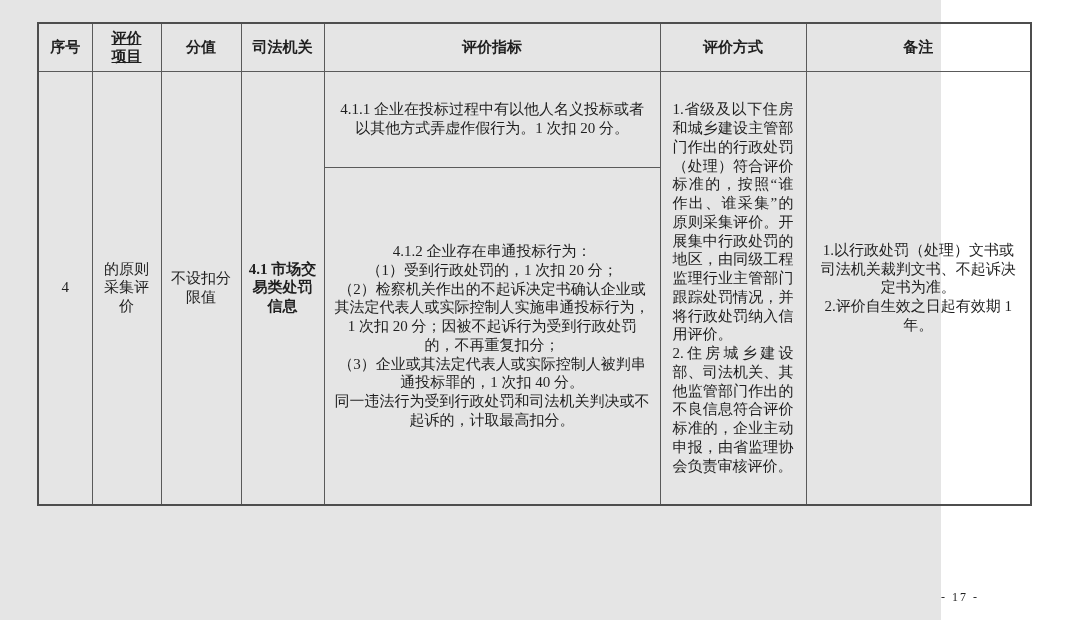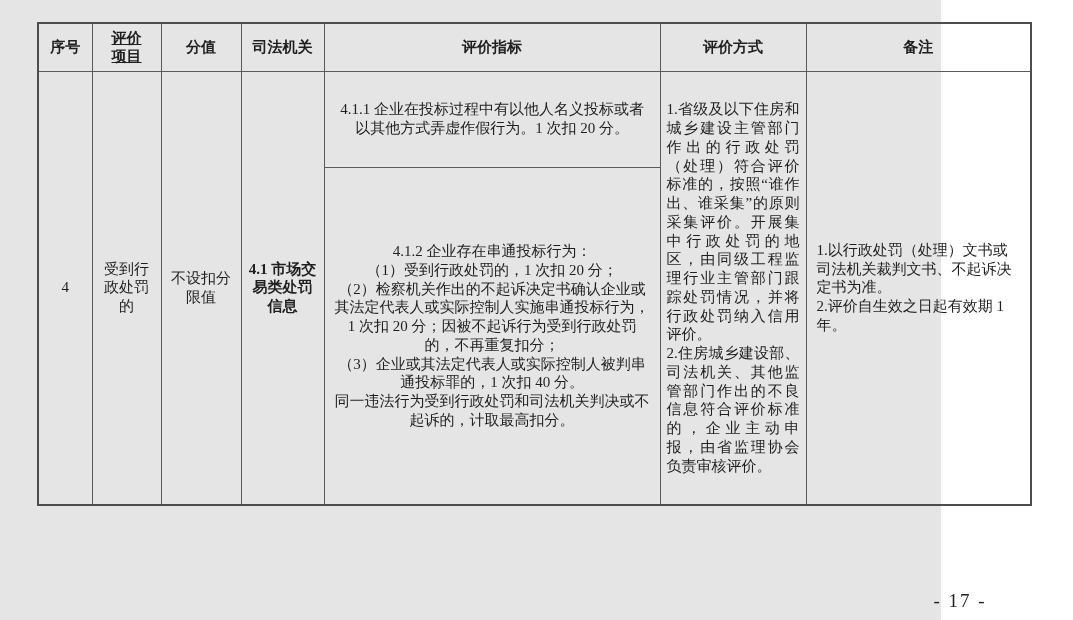--- a/index.html
+++ b/index.html
@@ -44,34 +44,34 @@
     padding: 2px 8px;
   }
   td.content-cell { padding: 2px 5px; font-weight: bold; }
   td.indicator-cell {
     text-align: center;
     padding: 4px 9px;
     white-space: pre-wrap;
   }
   td.method-cell {
     text-align: justify;
-    padding: 4px 6px;
+    padding: 4px 12px;
     white-space: pre-wrap;
   }
   td.note-cell {
-    text-align: left;
+    text-align: center;
     padding: 4px 10px;
     white-space: pre-wrap;
   }
   .page-number {
     position: absolute;
     left: 900px; top: 590px;
     width: 120px;
     text-align: center;
-    font-size: 19px;
+    font-size: 12px;
     letter-spacing: 2px;
     color: #1f1f1f;
   }
 </style>
 </head>
 <body>
 
 <div class="page">
 
   <table class="eval">
@@ -91,21 +91,21 @@
         <th>分值</th>
         <th>司法机关</th>
         <th>评价指标</th>
         <th>评价方式</th>
         <th>备注</th>
       </tr>
     </thead>
     <tbody>
       <tr class="sub-row-1">
         <td class="center-cell" rowspan="2">4</td>
-        <td class="center-cell" rowspan="2">受到行政处罚的</td>
+        <td class="center-cell" rowspan="2">的原则采集评价</td>
         <td class="center-cell" rowspan="2">不设扣分限值</td>
         <td class="center-cell content-cell" rowspan="2">4.1 市场交易类处罚信息</td>
         <td class="indicator-cell">4.1.1 企业在投标过程中有以他人名义投标或者以其他方式弄虚作假行为。1 次扣 20 分。</td>
         <td class="method-cell" rowspan="2">1.省级及以下住房和城乡建设主管部门作出的行政处罚（处理）符合评价标准的，按照“谁作出、谁采集”的原则采集评价。开展集中行政处罚的地区，由同级工程监理行业主管部门跟踪处罚情况，并将行政处罚纳入信用评价。
 2.住房城乡建设部、司法机关、其他监管部门作出的不良信息符合评价标准的，企业主动申报，由省监理协会负责审核评价。</td>
         <td class="note-cell" rowspan="2">1.以行政处罚（处理）文书或司法机关裁判文书、不起诉决定书为准。
 2.评价自生效之日起有效期 1 年。</td>
       </tr>
       <tr class="sub-row-2">
         <td class="indicator-cell">4.1.2 企业存在串通投标行为：

